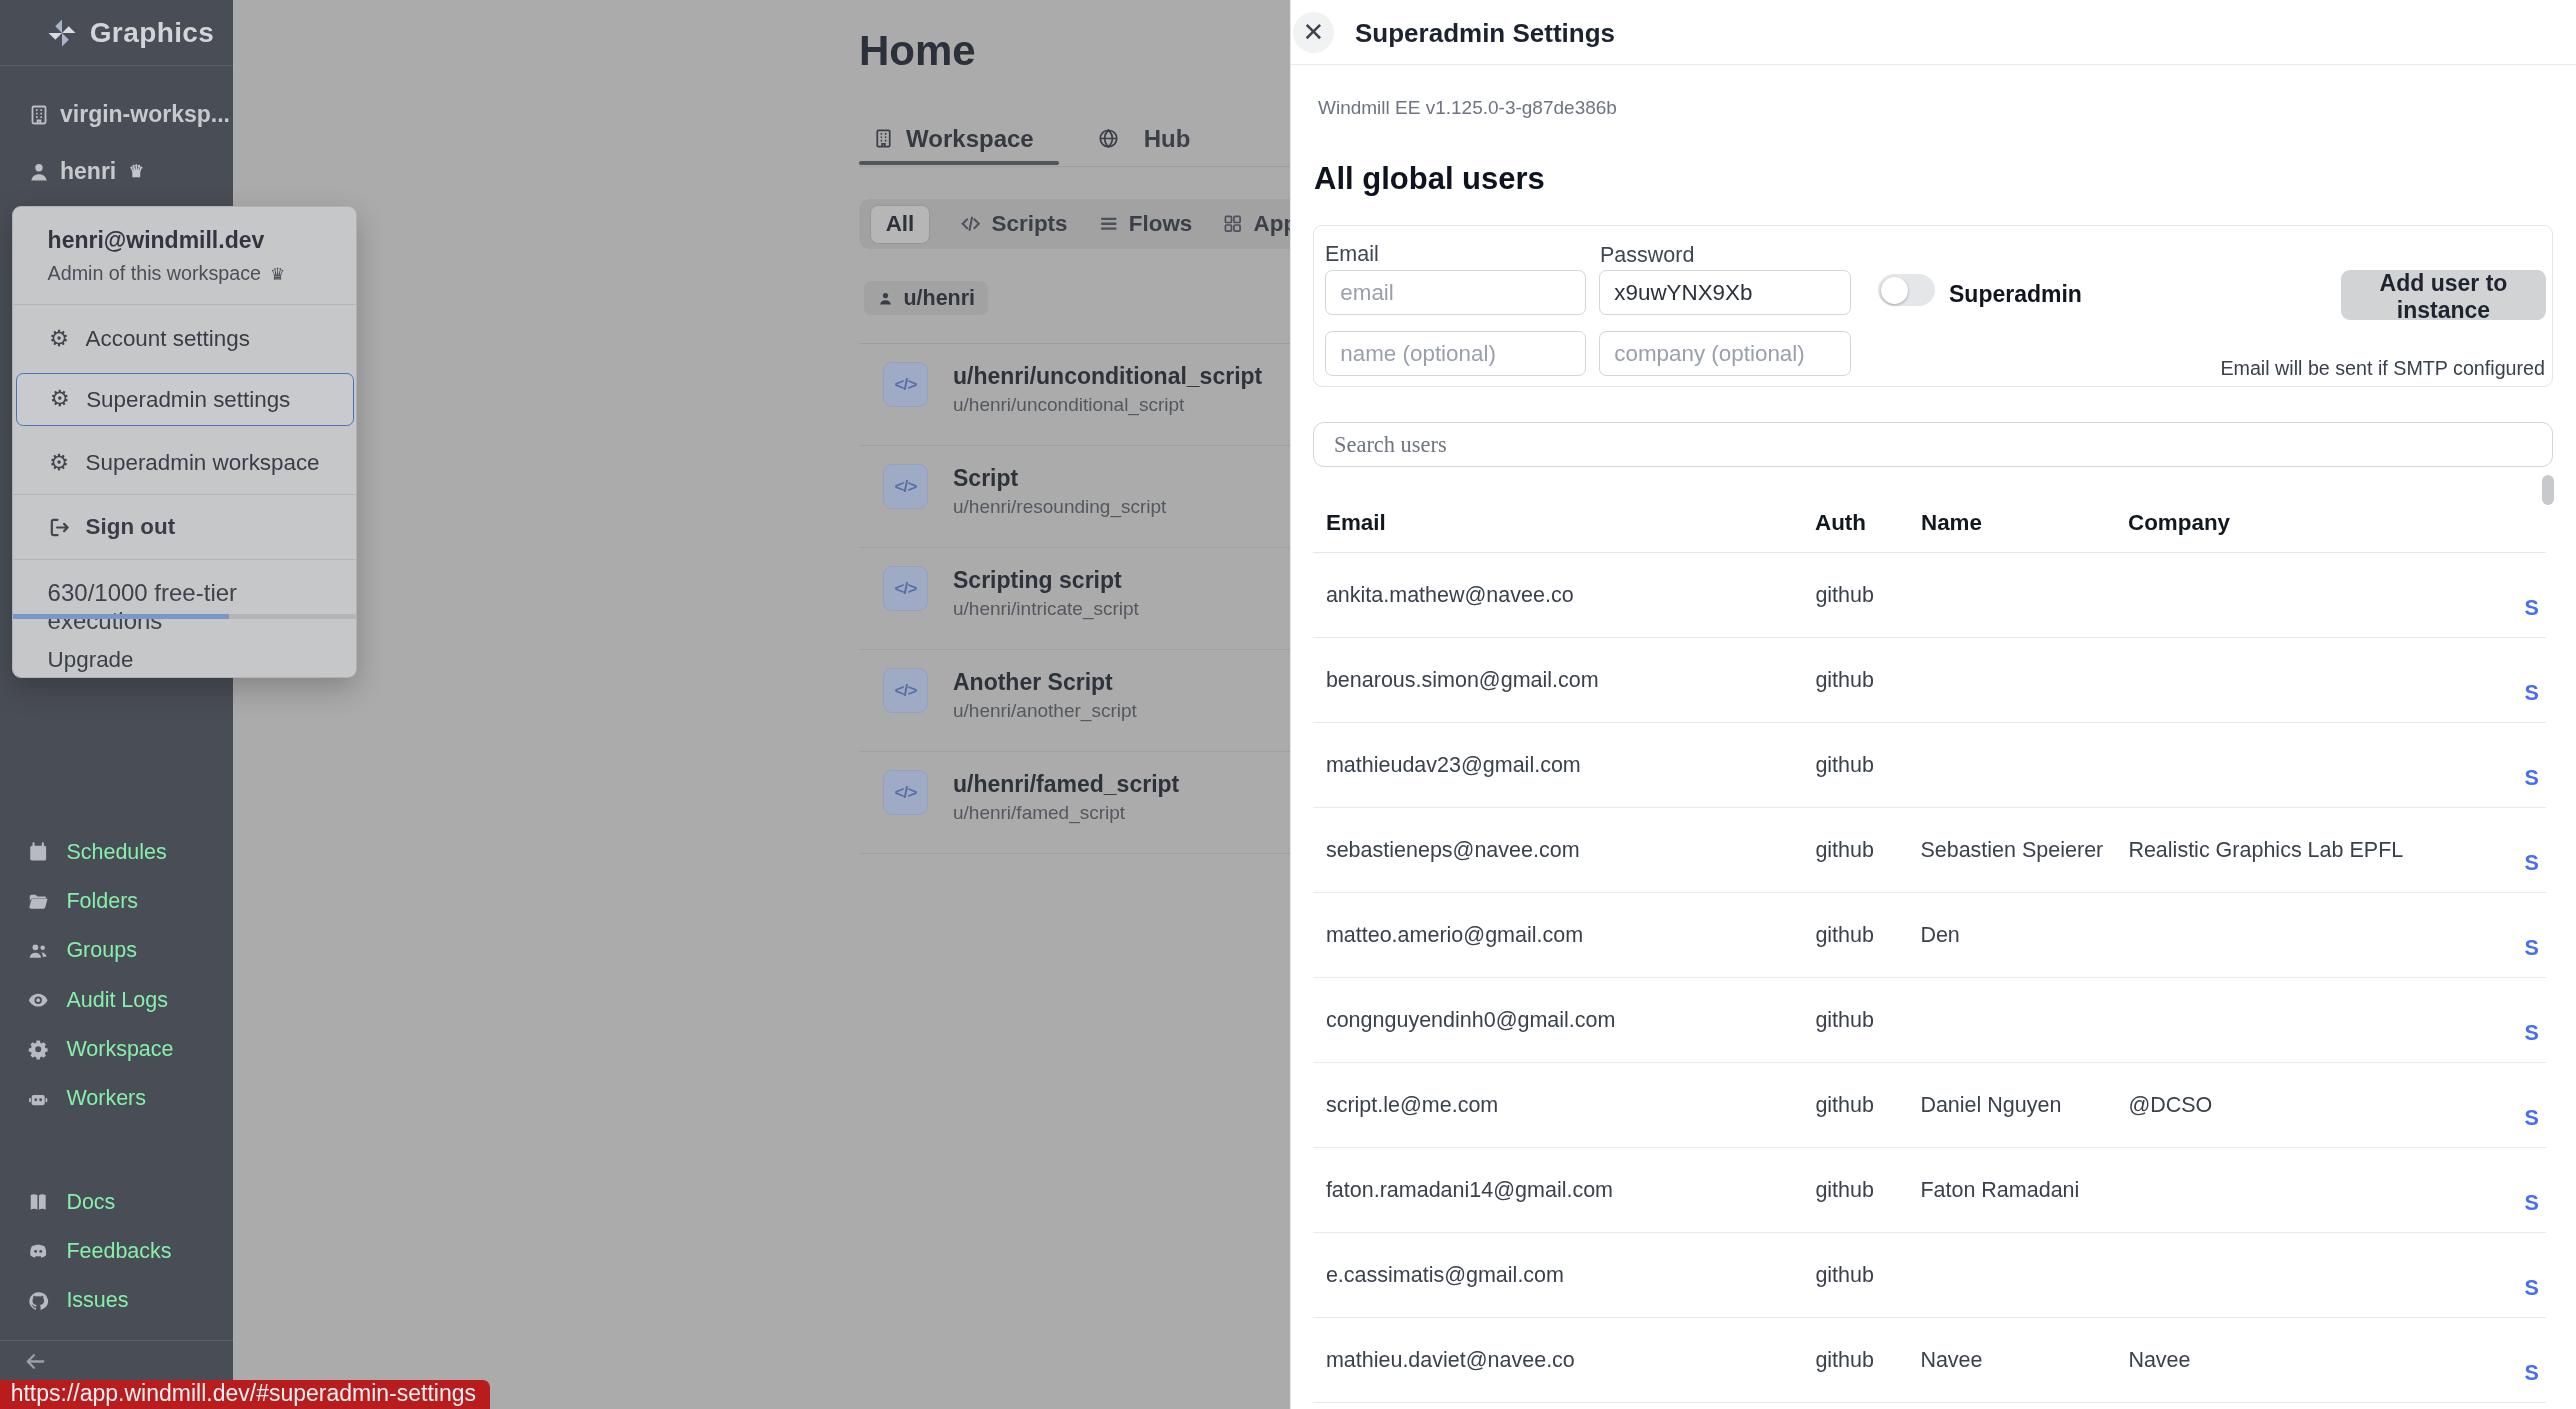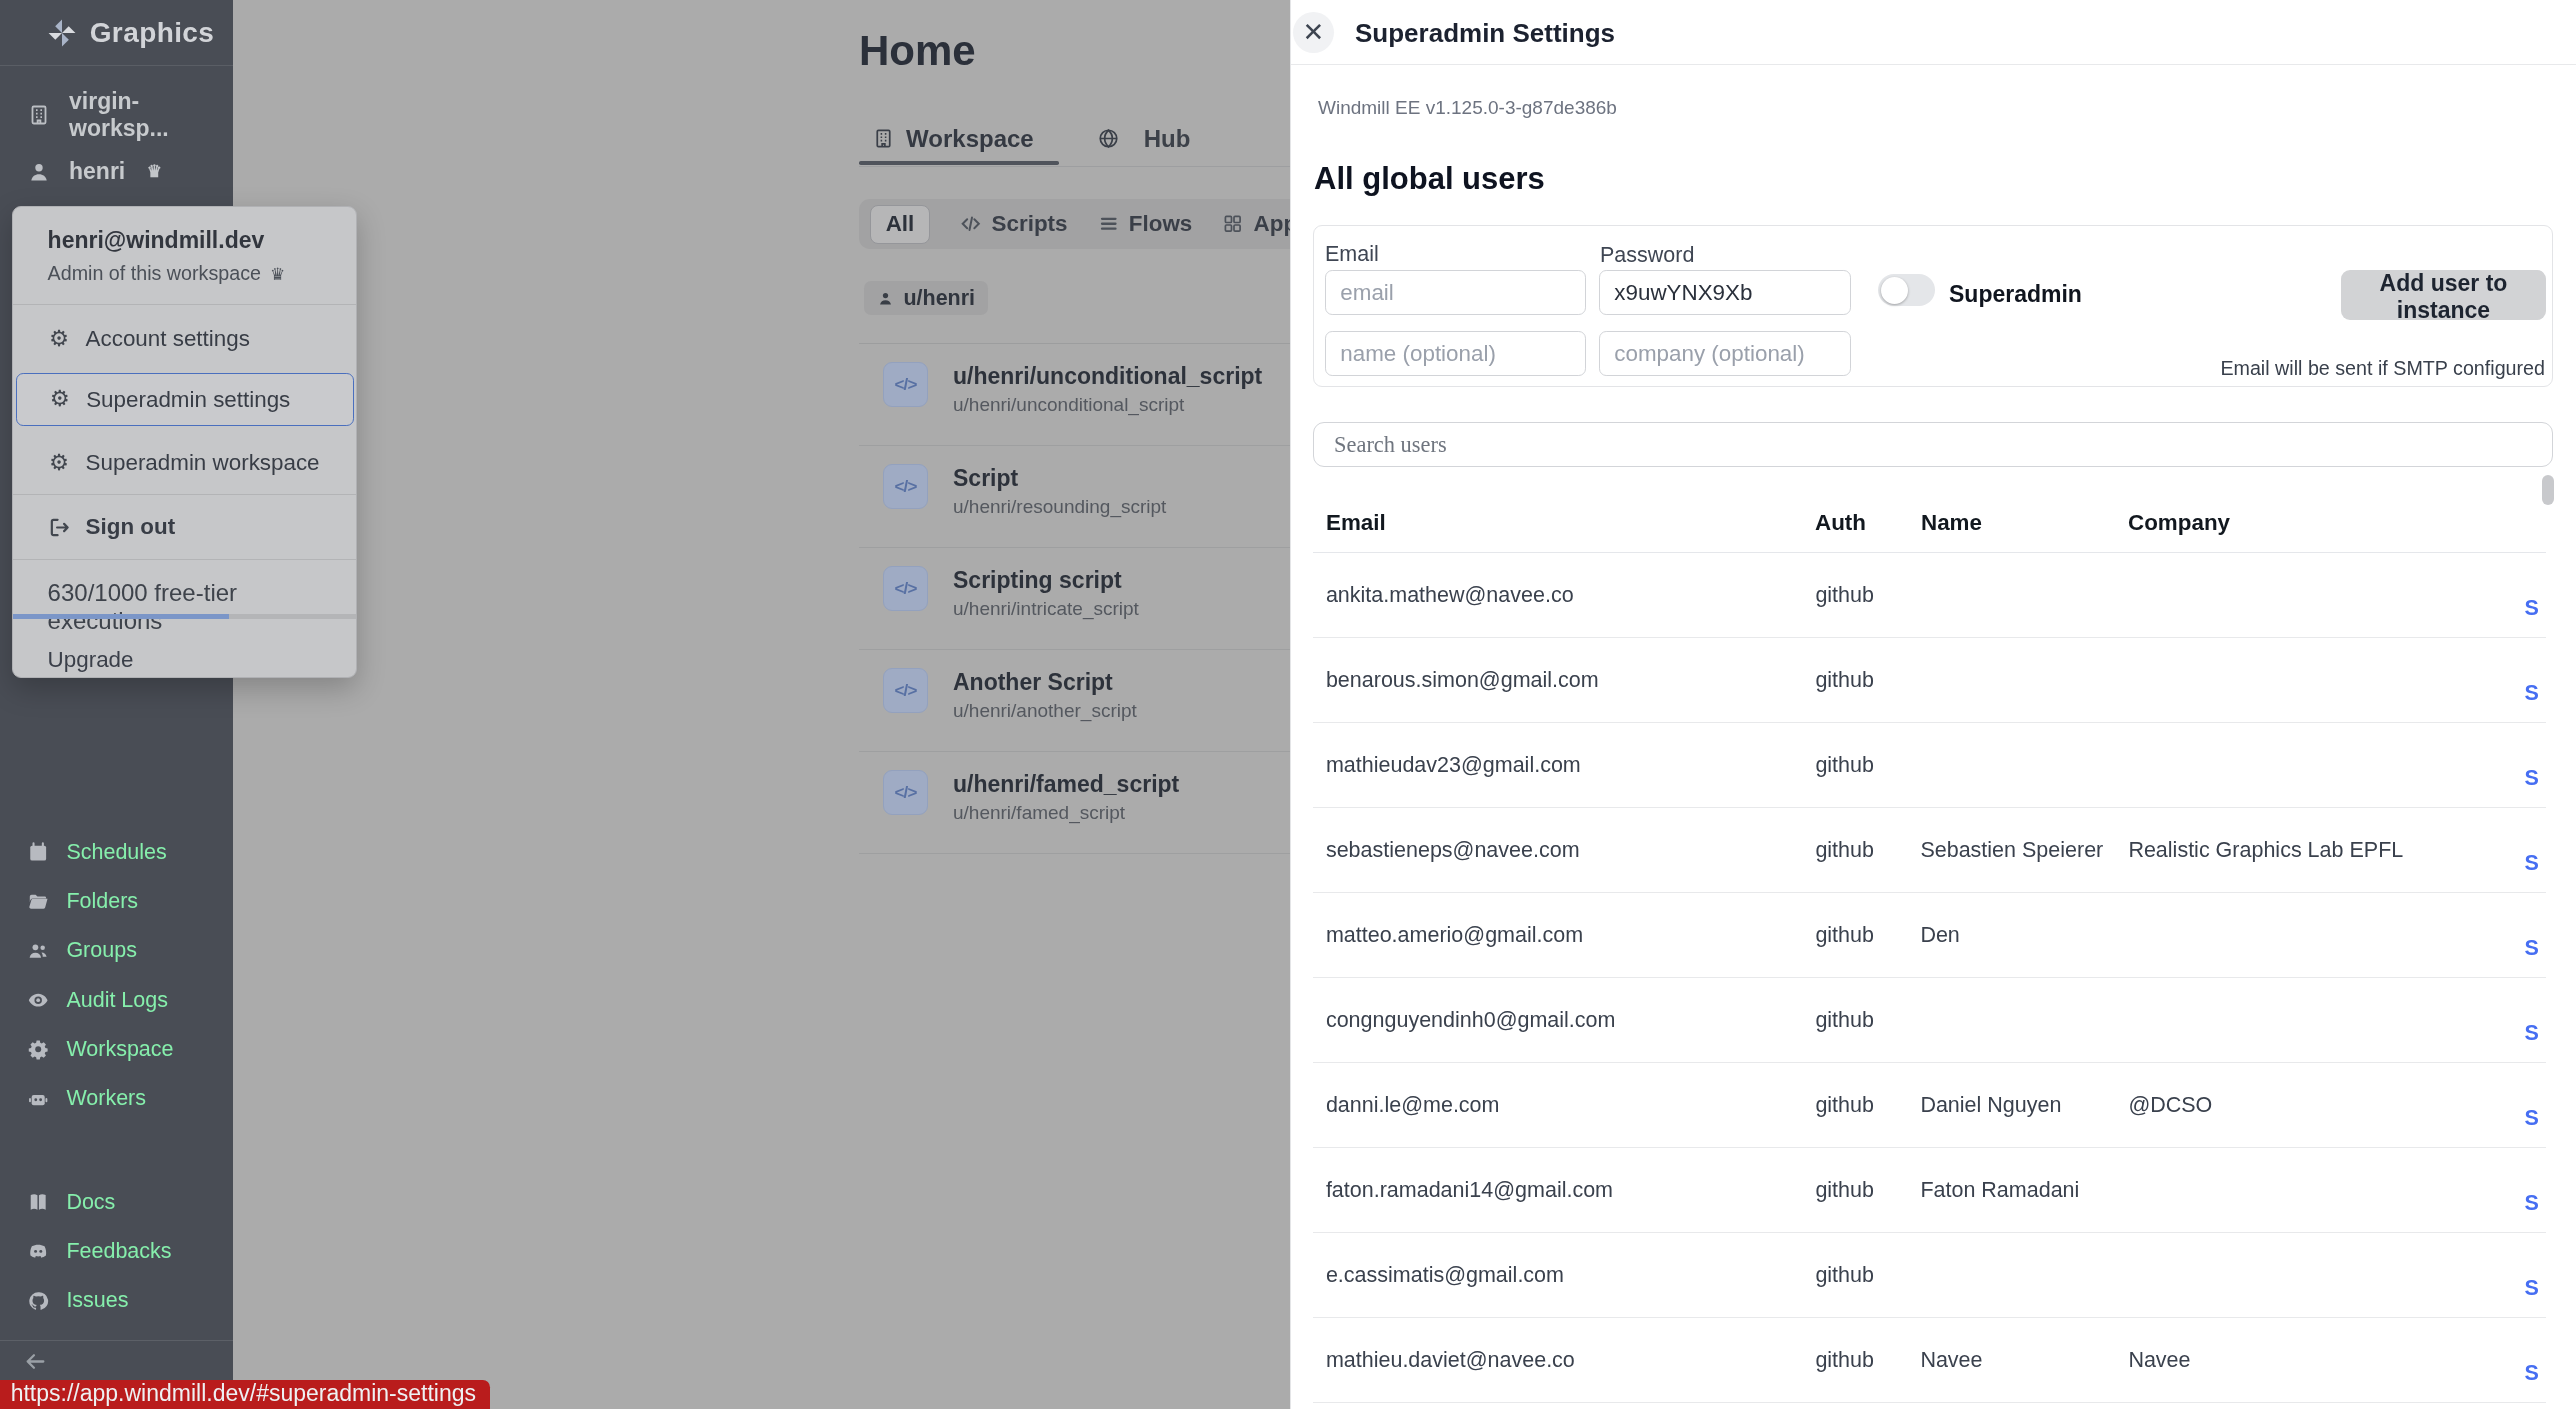--- a/index.html
+++ b/index.html
@@ -7,21 +7,21 @@
   body { position:relative; font-family:"Liberation Sans", sans-serif; background:#ababab; }
 
   svg { display:block; }
   .ic svg { width:100%; height:100%; }
 
   
   #sidebar { position:absolute; left:0; top:0; width:233px; height:1410px; background:#494d55; z-index:1; }
   #sb-logo { height:66px; border-bottom:0.9px solid #5a5e65; display:flex; align-items:center; padding-left:45px; gap:10.7px; }
   #sb-logo .logo-ic { width:34px; height:34px; }
   #sb-brand { font-size:28px; font-weight:bold; color:#d2d4d8; letter-spacing:0.4px; }
-  .sb-row { position:absolute; left:0; width:100%; display:flex; align-items:center; gap:18px; padding-left:27px; color:#c7cacd; cursor:pointer; }
+  .sb-row { position:absolute; left:0; width:100%; display:flex; align-items:center; gap:9px; padding-left:27px; color:#c7cacd; cursor:pointer; }
   #row-ws { top:93px; height:43px; font-size:23px; font-weight:600; }
   #row-user { top:150px; height:43px; font-size:23px; font-weight:600; }
   .sb-row .ic { width:24px; height:24px; color:#bcbfc4; flex:0 0 auto; }
   .crown { font-size:17px; color:#c3c6ca; margin-left:3.6px; }
   .nav-col { position:absolute; left:0; right:0; display:flex; flex-direction:column; gap:5.4px; }
   #nav1 { top:830px; }
   #nav2 { top:1180px; }
   .nav-item { height:44px; display:flex; align-items:center; gap:17px; padding-left:27px; color:#86efac; font-size:21.5px; cursor:pointer; }
   .nav-item .ic { width:22.4px; height:22.4px; color:#b7bac0; display:flex; align-items:center; justify-content:center; font-size:21.5px; line-height:1; }
   #sb-bottom-divider { position:absolute; top:1340px; left:0; width:100%; height:0.9px; background:#5c6067; }
@@ -468,21 +468,21 @@
 
       <div class="urow">
         <span class="c-email">congnguyendinh0@gmail.com</span>
         <span class="c-auth">github</span>
         <span class="c-name"></span>
         <span class="c-company"></span>
         <span class="c-action">S</span>
       </div>
 
       <div class="urow">
-        <span class="c-email">danni.le@me.com</span>
+        <span class="c-email">script.le@me.com</span>
         <span class="c-auth">github</span>
         <span class="c-name">Daniel Nguyen</span>
         <span class="c-company">@DCSO</span>
         <span class="c-action">S</span>
       </div>
 
       <div class="urow">
         <span class="c-email">faton.ramadani14@gmail.com</span>
         <span class="c-auth">github</span>
         <span class="c-name">Faton Ramadani</span>

